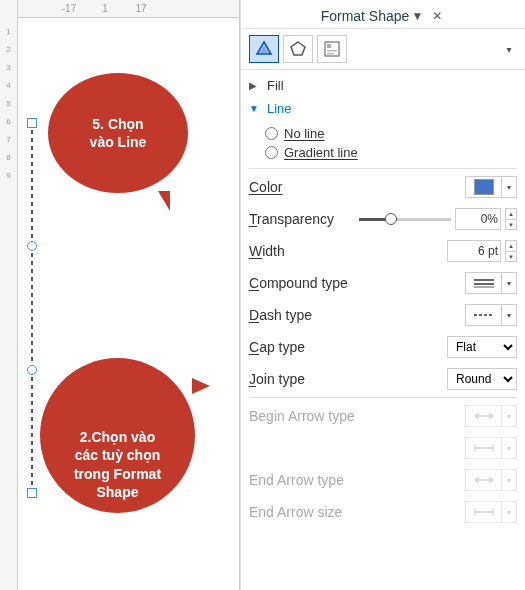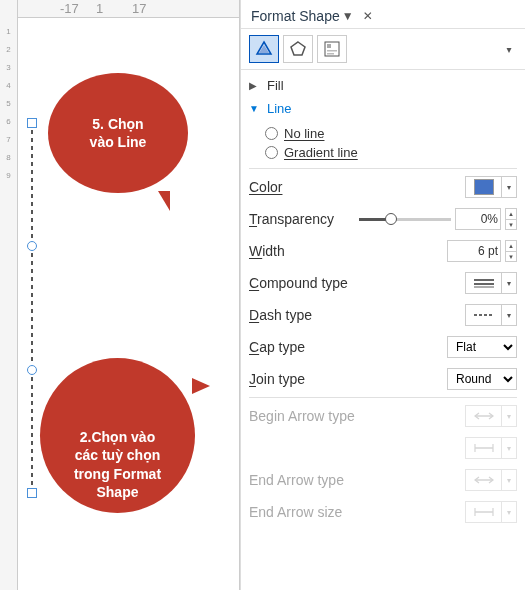--- a/index.html
+++ b/index.html
@@ -43,22 +43,22 @@
       height: 18px;
       background: #f5f5f5;
       border-right: 1px solid #ccc;
     }
     .ruler-marks {
       display: flex;
       gap: 0;
     }
     .ruler-mark {
       width: 18px;
-      text-align: left;
-      font-size: 13px;
+      text-align: center;
+      font-size: 10px;
       color: #999;
     }
 
     
     .ruler-left {
       position: absolute;
       left: 0;
       top: 18px;
       width: 18px;
       height: calc(100% - 18px);
@@ -182,21 +182,21 @@
       height: 590px;
       background: white;
       border-left: 1px solid #ddd;
       display: flex;
       flex-direction: column;
     }
 
     .panel-header {
       display: flex;
       align-items: center;
-      justify-content: flex-start;
+      justify-content: center;
       padding: 8px 10px 4px 10px;
       border-bottom: 1px solid #e0e0e0;
     }
     .panel-title {
       font-size: 14px;
       color: #2c3e50;
       font-weight: 400;
     }
     .panel-controls {
       display: flex;

